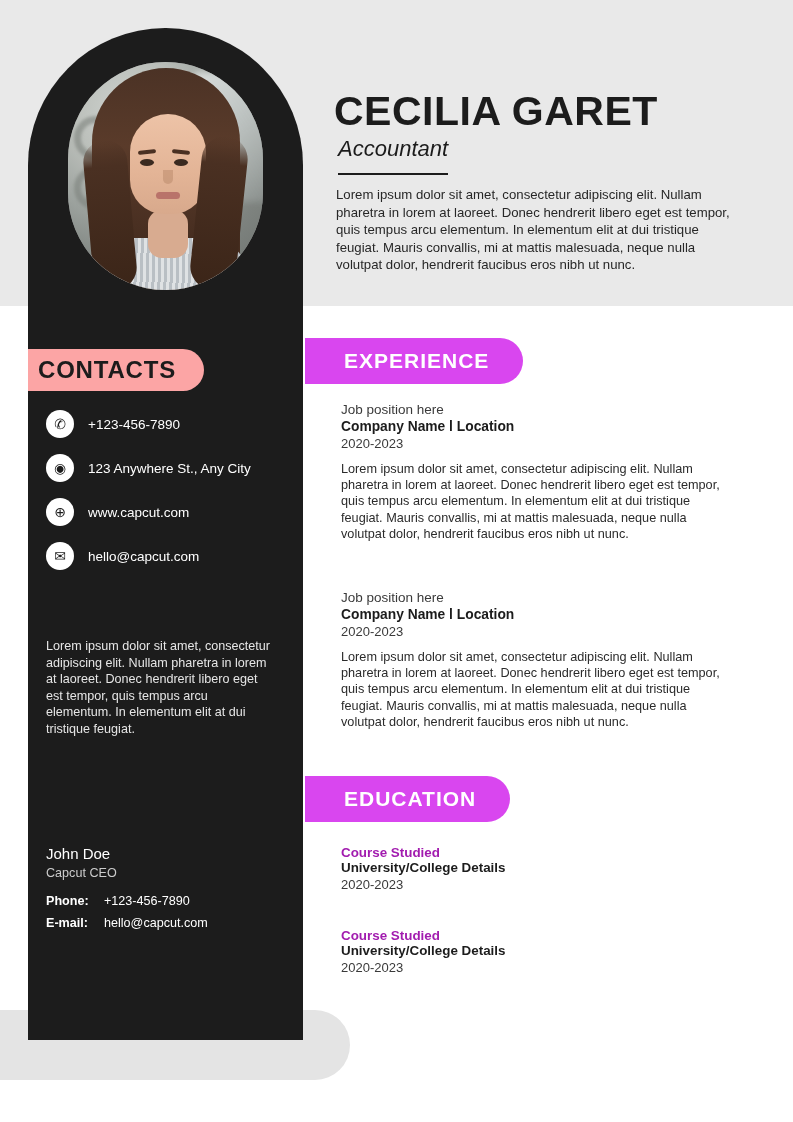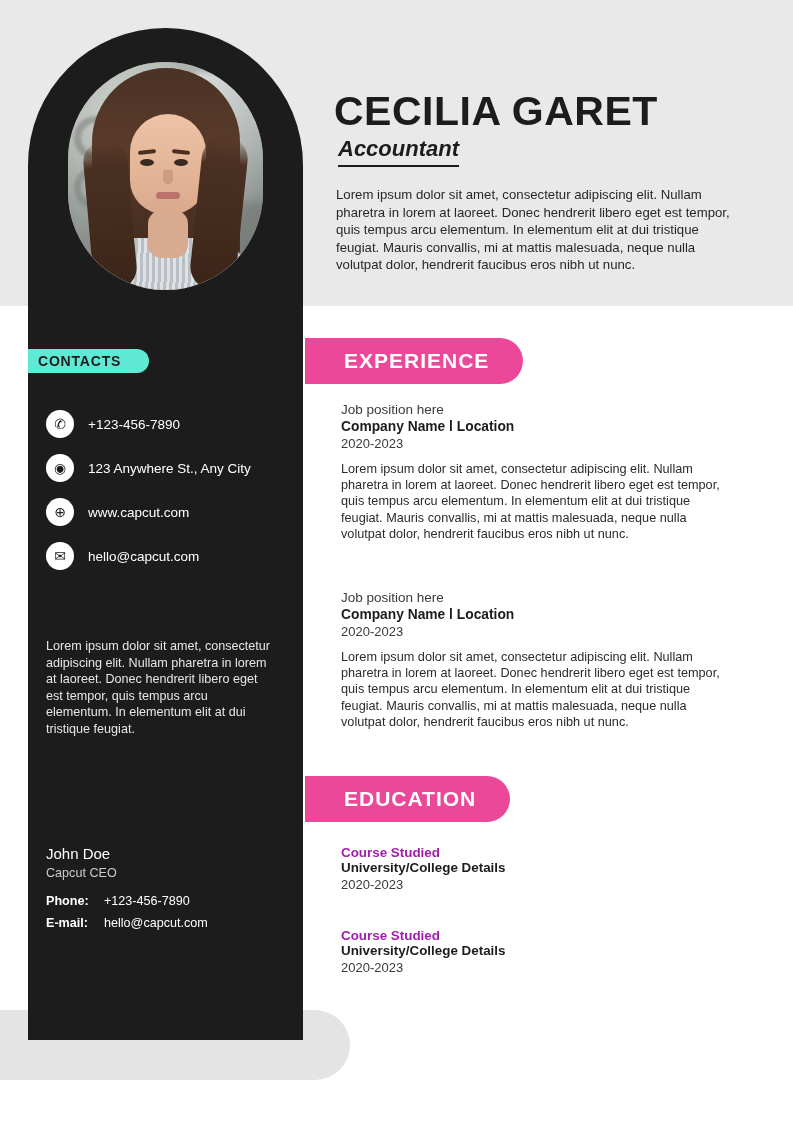--- a/index.html
+++ b/index.html
@@ -139,51 +139,51 @@
     background: #b9736a; border-radius: 10px;
   }
   
   .name {
     position: absolute; left: 334px; top: 88px;
     font-size: 41px; font-weight: 800; letter-spacing: 0.5px;
     color: #1c1c1c;
   }
   .role {
     position: absolute; left: 338px; top: 136px;
-    font-size: 22px; font-style: italic; font-weight: 700;
+    font-size: 22px; font-style: italic; font-weight: 400;
     color: #1c1c1c;
-    padding-bottom: 3px;
+    padding-bottom: 11px;
     border-bottom: 2px solid #1c1c1c;
   }
   .summary {
     position: absolute; left: 336px; top: 186px;
     width: 400px;
     font-size: 13.2px; line-height: 17.5px; color: #272727;
   }
   
   .pill-dark {
     position: absolute;
-    background: #ec4899;
+    background: #d946ef;
     height: 46px;
     border-radius: 0 24px 24px 0;
     display: flex; align-items: center;
     padding-left: 39px; padding-right: 34px;
     color: #ffffff;
     font-size: 21px; font-weight: 800; letter-spacing: 1px;
   }
   
   .pill-light {
     position: absolute;
-    background: #5eead4;
-    height: 24px;
+    background: #fca5a5;
+    height: 42px;
     border-radius: 0 22px 22px 0;
     display: flex; align-items: center;
     padding-left: 10px; padding-right: 28px;
     color: #1c1c1c;
-    font-size: 14px; font-weight: 800; letter-spacing: 0.8px;
+    font-size: 24px; font-weight: 800; letter-spacing: 0.8px;
   }
   
   .contact-list { position: absolute; left: 46px; top: 410px; width: 250px; }
   .contact-row { display: flex; align-items: center; margin-bottom: 16px; }
   .cicon {
     width: 28px; height: 28px; border-radius: 50%;
     background: #ffffff; color: #1c1c1c;
     display: flex; align-items: center; justify-content: center;
     font-size: 14px; flex: 0 0 28px;
   }

